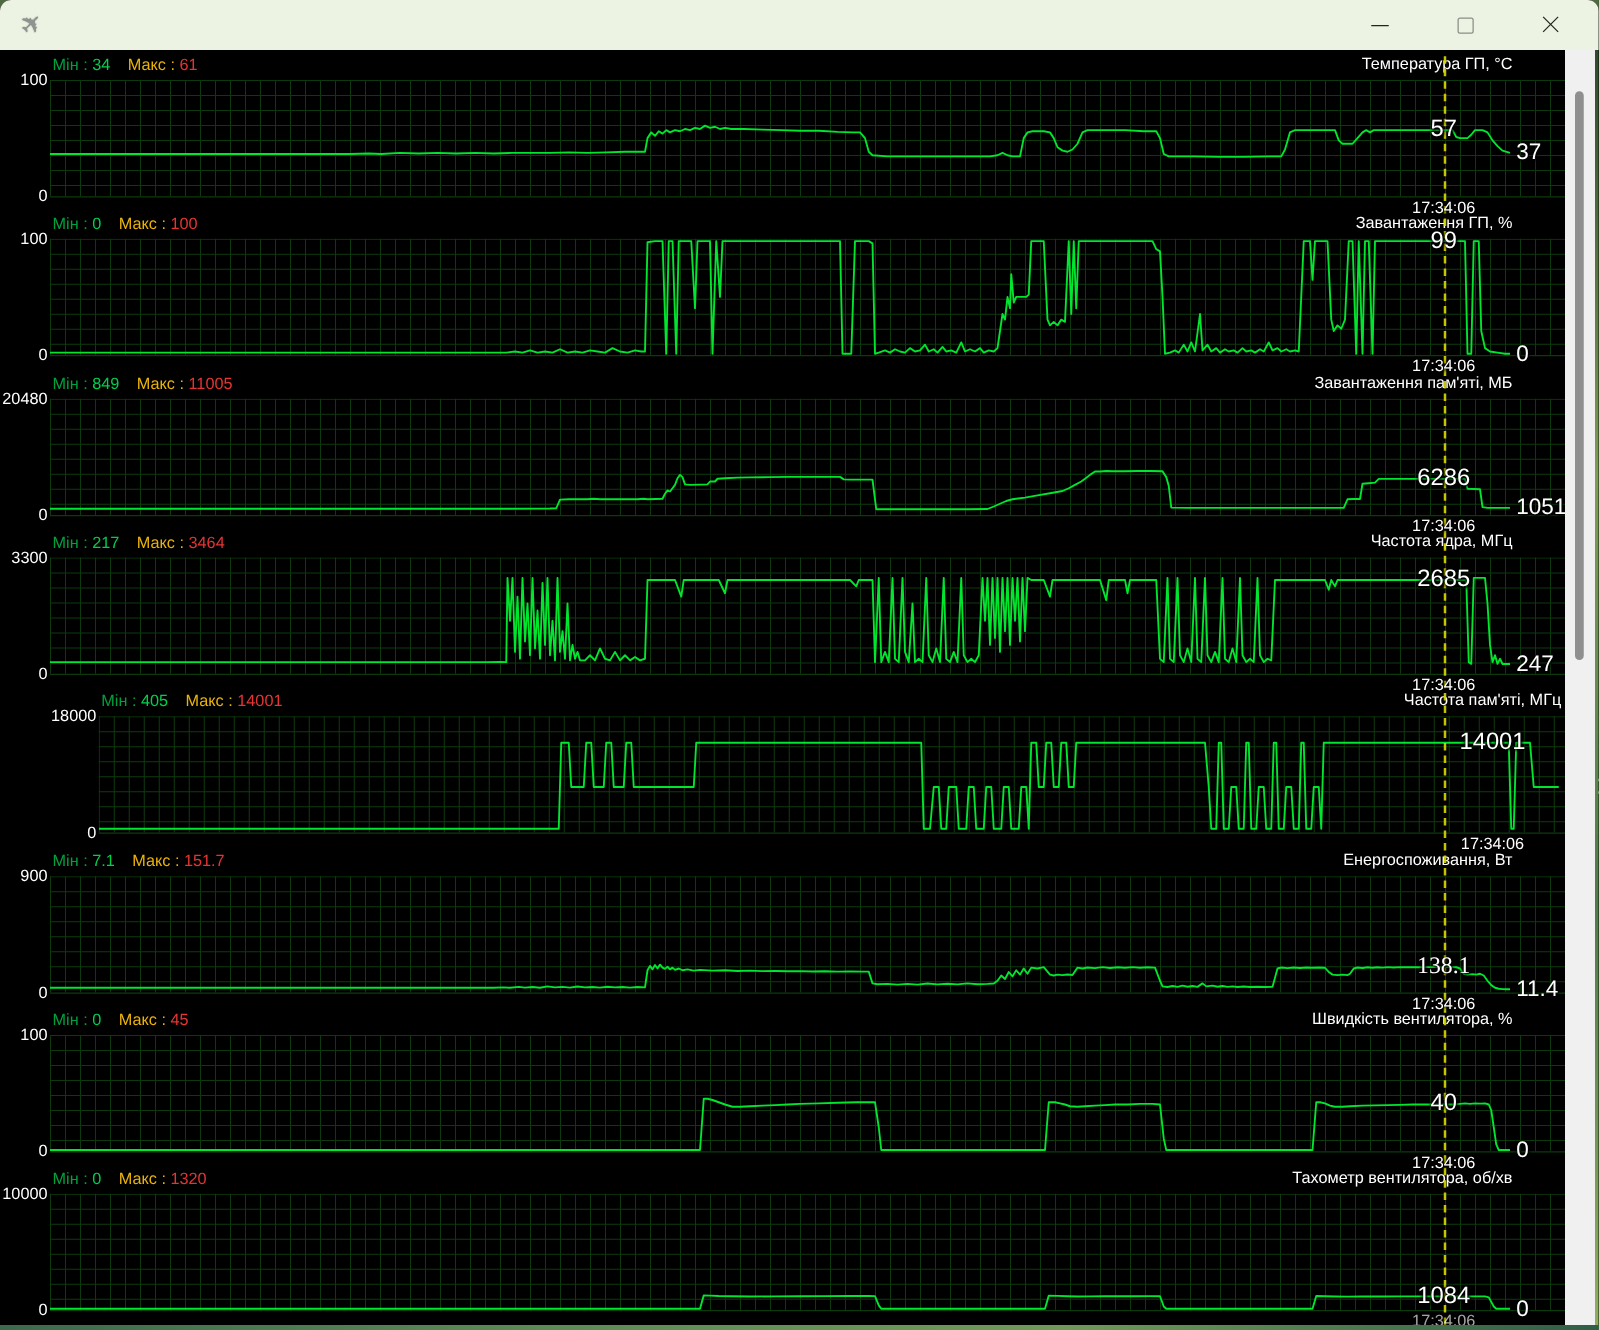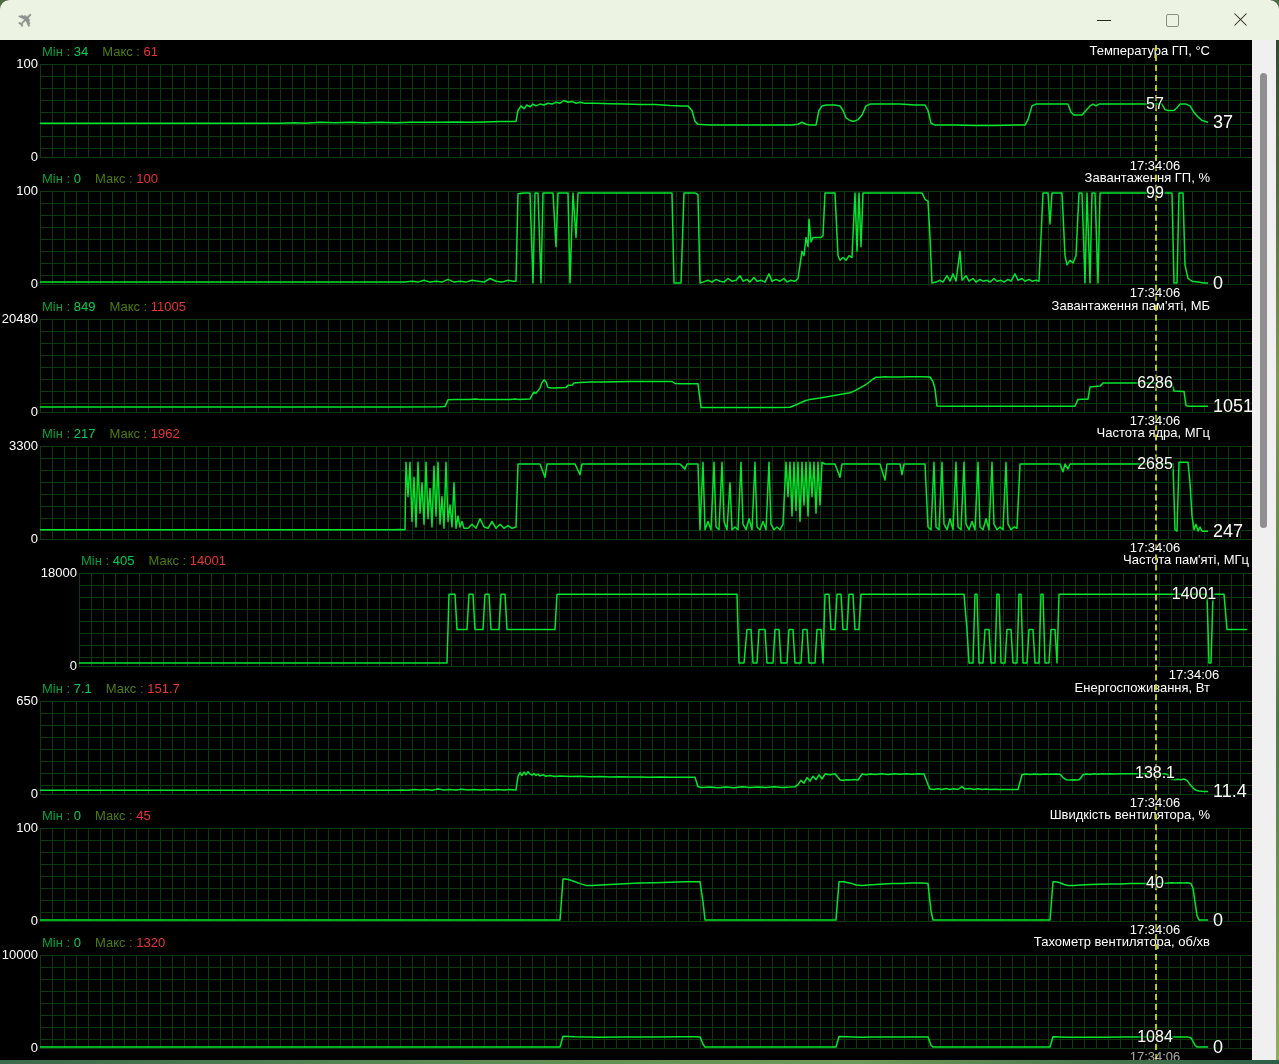--- a/index.html
+++ b/index.html
@@ -16,34 +16,34 @@
   #btn-min{left:1081px;} #btn-max{left:1149px;} #btn-close{left:1217px;}
   #btn-min .glyph{position:absolute;left:16px;top:20px;width:14px;height:0;border-top:1.6px solid #23261f;}
   #btn-max .glyph{position:absolute;left:17px;top:14px;width:11px;height:11px;border:1.4px solid #8b8f86;border-radius:2px;}
   #btn-close .bar{position:absolute;left:15px;top:19px;width:17px;height:0;border-top:1.7px solid #23261f;}
   #btn-close .bar.a{transform:rotate(45deg);} #btn-close .bar.b{transform:rotate(-45deg);}
   
   #content{position:absolute;left:0;top:40px;width:1279px;height:1024px;background:#000;}
   .panel{position:absolute;left:0;width:1279px;height:127px;}
   .minmax{position:absolute;left:42px;top:4px;font-size:13px;white-space:pre;}
   .minlab{color:#00a03e;} .minval{color:#00cf4e;margin-right:14px;}
-  .maxlab{color:#4d7c0f;} .maxval{color:#e63434;}
+  .maxlab{color:#eab308;} .maxval{color:#e63434;}
   .ptitle{position:absolute;right:69px;top:3px;font-size:13px;color:#fff;white-space:nowrap;
     text-shadow:1px 1px 2px #000;}
   .ax-top,.ax-bot{position:absolute;left:0;width:38px;text-align:right;font-size:13px;color:#fff;
     text-shadow:1px 1px 2px #000;}
   .ax-top{top:16px;} .ax-bot{top:109px;}
   .plot{position:absolute;left:40px;top:24px;width:1212px;height:93px;overflow:visible;
     border-bottom:1px solid #0d3a0d;
     background-image:linear-gradient(to right,#0d3a0d 1px,transparent 1px),
                      linear-gradient(to bottom,#0d3a0d 1px,transparent 1px);
     background-size:12px 12px;}
   .curve{position:absolute;left:0;top:0;width:1212px;height:93px;z-index:2;}
   .curve polyline{fill:none;stroke:#00e62e;stroke-width:1.5;stroke-linejoin:round;}
-  .cursorval{position:absolute;z-index:6;font-size:16px;color:#fff;transform:translate(-50%,-50%);
+  .cursorval{position:absolute;z-index:6;font-size:19px;color:#fff;transform:translate(-50%,-50%);
     white-space:nowrap;text-shadow:0 0 3px #000,0 0 3px #000,1px 1px 2px #000;}
   .lastval{position:absolute;left:1173px;z-index:6;font-size:18px;color:#fff;transform:translateY(-50%);
     white-space:nowrap;text-shadow:0 0 3px #000,1px 1px 2px #000;}
   .tstamp{position:absolute;left:1110px;top:118px;width:90px;text-align:center;z-index:6;
     font-size:13px;color:#fff;text-shadow:0 0 3px #000,1px 1px 2px #000;}
   .panel.cut .tstamp{opacity:.65;}
   #cursor-line{position:absolute;left:1155px;top:5px;width:0;height:1015px;
     border-left:2px dashed #d9d900;z-index:4;opacity:.9;}
   
   #scrollbar{position:absolute;left:1252px;top:0;width:24px;height:1024px;background:#f0f0f0;z-index:8;}
@@ -110,21 +110,21 @@
     <div class="plot">
             <svg class="curve" viewBox="0 0 1212 93">
               <polyline points="0,88.0 100,88.0 200,88.0 300,88.0 360,88.0 400,87.8 405,87.6 408,80.7 415,80.4 430,80.4 435,80.0 440,80.4 455,80.4 470,80.4 475,80.0 478,80.4 485,80.2 490,80.0 492,76.0 494,73.3 496,74.2 498,71.6 500,68.9 502,63.6 504,60.9 506,62.7 508,68.5 512,68.9 520,68.7 526,68.5 528,66.2 532,66.2 534,64.0 540,63.6 550,63.1 560,62.9 575,62.7 590,62.5 605,62.5 620,62.5 632,62.5 635,64.5 640,64.7 650,64.7 658,64.7 661,88.4 675,88.4 695,88.4 715,88.4 735,88.4 750,88.2 755,86.2 760,84.0 765,81.8 770,80.4 780,79.1 790,77.3 800,75.6 810,73.8 815,71.6 820,68.9 825,66.2 828,64.0 832,60.9 836,58.2 840,58.2 845,57.8 850,58.0 860,58.0 870,57.8 880,57.8 890,58.0 893,62.7 895,69.8 897,87.1 910,87.3 930,87.3 950,87.3 970,87.3 990,87.3 1010,87.3 1035,87.3 1038,80.4 1042,80.2 1048,80.2 1050,68.0 1055,67.6 1060,67.1 1063,64.1 1075,64.1 1090,64.1 1105,64.1 1115,64.1 1128,64.1 1132,64.1 1134,72.0 1144,72.4 1146,86.7 1150,87.3 1160,87.3 1168,87.3"></polyline>
             </svg>
       <div class="cursorval" style="left: 1115px; top: 64.069px;">6286</div>
       <div class="lastval" style="top: 87.33px;">1051</div>
     </div>
     <div class="tstamp">17:34:06</div>
   </div>
         <div class="panel" style="top: 381.9px;">
-    <div class="minmax"><span class="minlab">Мін : </span><span class="minval">217</span><span class="maxlab">Макс : </span><span class="maxval">1962</span></div>
+    <div class="minmax"><span class="minlab">Мін : </span><span class="minval">217</span><span class="maxlab">Макс : </span><span class="maxval">3464</span></div>
     <div class="ptitle">Частота ядра, МГц</div>
     <div class="ax-top">3300</div>
     <div class="ax-bot">0</div>
     <div class="plot">
             <svg class="curve" viewBox="0 0 1212 93">
               <polyline points="0,83.7 100,83.7 200,83.7 300,83.7 350,83.7 360,83.5 365,83.7 366,16.3 368,50.6 370,16.3 372,75.5 374,31.3 376,81.0 378,16.3 380,67.2 382,36.8 384,78.2 386,16.3 388,72.7 390,42.4 392,81.0 394,20.3 396,69.9 398,16.3 400,78.2 402,50.6 404,82.3 406,16.3 408,75.5 410,58.9 412,81.0 414,36.8 416,82.3 418,69.9 420,81.0 422,75.5 424,82.3 428,82.3 432,78.2 436,82.3 440,72.7 444,81.0 448,82.3 452,75.5 456,82.3 460,78.2 464,82.3 468,79.6 472,82.3 476,81.0 478,18.0 490,18.0 500,18.0 505,31.3 507,18.0 520,18.0 535,18.0 540,28.6 542,18.0 558,18.0 575,18.0 592,18.0 610,18.0 625,18.0 640,18.0 645,23.1 647,18.0 655,18.0 658,18.0 660,83.7 663,16.3 665,83.7 668,75.5 671,83.7 674,16.3 676,81.0 679,83.7 682,16.3 684,75.5 687,83.7 690,36.8 692,83.7 695,81.0 698,83.7 701,16.3 703,78.2 706,83.7 709,72.7 712,83.7 715,16.3 717,81.0 720,83.7 723,75.5 726,83.7 729,16.3 731,78.2 734,83.7 737,81.0 740,83.7 743,78.2 746,16.3 748,50.6 750,16.3 752,69.9 754,16.3 756,64.4 758,16.3 760,75.5 762,16.3 764,58.9 766,16.3 768,69.9 770,16.3 772,50.6 774,16.3 776,67.2 778,16.3 780,58.9 782,16.3 785,18.0 795,18.0 800,31.3 802,18.0 815,18.0 830,18.0 840,18.0 845,34.1 847,18.0 860,18.0 862,28.6 864,18.0 875,18.0 885,18.0 888,81.0 891,83.7 894,16.3 896,81.0 899,83.7 902,16.3 904,78.2 907,83.7 910,72.7 913,83.7 916,16.3 918,81.0 921,83.7 924,16.3 926,78.2 929,83.7 932,75.5 935,83.7 938,16.3 940,81.0 943,83.7 946,72.7 949,83.7 952,16.3 954,78.2 957,83.7 960,81.0 963,83.7 966,16.3 968,78.2 971,83.7 974,81.0 977,82.3 980,18.0 995,18.0 1010,18.0 1020,18.0 1023,25.8 1025,18.0 1028,23.1 1030,18.0 1048,18.0 1065,18.0 1082,18.0 1100,18.0 1115,18.0 1126,18.0 1130,18.0 1133,18.0 1135,83.7 1137,85.1 1139,16.3 1142,16.3 1145,16.3 1148,16.3 1150,36.8 1152,69.9 1154,83.7 1156,78.2 1158,85.1 1160,81.0 1162,85.2 1165,85.2 1168,85.2"></polyline>
             </svg>
       <div class="cursorval" style="left: 1115px; top: 17.9591px;">2685</div>
       <div class="lastval" style="top: 85.1888px;">247</div>
     </div>
@@ -140,27 +140,27 @@
               <polyline points="0,90.0 100,90.0 200,90.0 300,90.0 360,90.0 368,90.0 370,21.2 376,21.2 378,56.6 388,56.6 390,21.2 394,21.2 396,56.6 404,56.6 406,21.2 410,21.2 412,56.6 420,56.6 422,21.2 426,21.2 428,56.6 440,56.6 455,56.6 470,56.6 476,56.6 478,21.2 500,21.2 522,21.2 545,21.2 568,21.2 590,21.2 612,21.2 634,21.2 650,21.2 658,21.2 660,90.0 665,90.0 668,56.6 672,56.6 674,90.0 678,90.0 680,56.6 686,56.6 688,90.0 694,90.0 696,56.6 700,56.6 702,90.0 708,90.0 710,56.6 714,56.6 716,90.0 722,90.0 724,56.6 728,56.6 730,90.0 736,90.0 738,56.6 742,56.6 744,90.0 746,21.2 750,21.2 752,56.6 756,56.6 758,21.2 762,21.2 764,56.6 768,56.6 770,21.2 774,21.2 776,56.6 780,56.6 782,21.2 785,21.2 802,21.2 820,21.2 838,21.2 856,21.2 874,21.2 885,21.2 888,56.6 890,90.0 894,90.0 896,21.2 898,21.2 900,90.0 904,90.0 906,56.6 910,56.6 912,90.0 916,90.0 918,21.2 920,21.2 922,90.0 926,90.0 928,56.6 932,56.6 934,90.0 938,90.0 940,21.2 942,21.2 944,90.0 948,90.0 950,56.6 954,56.6 956,90.0 960,90.0 962,21.2 964,21.2 966,90.0 970,90.0 972,56.6 976,56.6 978,90.0 980,21.2 1002,21.2 1025,21.2 1048,21.2 1070,21.2 1092,21.2 1115,21.2 1125,21.2 1128,21.2 1130,90.0 1132,90.0 1134,21.2 1140,21.2 1145,21.2 1148,56.6 1154,56.6 1160,56.6 1168,56.6"></polyline>
             </svg>
       <div class="cursorval" style="left: 1115px; top: 21.2172px;">14001</div>
       <div class="lastval" style="top: 56.6061px; text-align: right;">7001</div>
     </div>
     <div class="tstamp">17:34:06</div>
   </div>
         <div class="panel" style="top: 636.5px;">
     <div class="minmax"><span class="minlab">Мін : </span><span class="minval">7.1</span><span class="maxlab">Макс : </span><span class="maxval">151.7</span></div>
     <div class="ptitle">Енергоспоживання, Вт</div>
-    <div class="ax-top">650</div>
+    <div class="ax-top">900</div>
     <div class="ax-bot">0</div>
     <div class="plot">
             <svg class="curve" viewBox="0 0 1212 93">
               <polyline points="0,89.2 100,89.2 200,89.2 300,89.2 355,89.2 362,88.9 368,89.2 375,88.5 380,89.1 386,88.6 392,89.2 398,88.1 404,88.9 410,88.5 416,89.1 422,88.2 428,88.9 434,88.6 440,89.1 446,88.4 452,88.9 458,88.6 464,89.1 470,88.6 476,88.9 478,75.2 480,71.7 482,74.5 484,71.0 486,73.8 488,70.7 490,73.1 492,74.1 494,72.4 496,74.5 498,73.1 500,74.9 503,73.8 506,75.2 510,74.5 515,75.5 520,74.9 530,75.5 540,75.2 550,75.8 560,75.5 570,75.9 580,75.8 590,76.0 600,75.9 610,76.2 620,76.0 630,76.3 640,76.2 650,76.3 655,76.3 658,85.7 662,86.4 670,86.1 678,86.7 686,86.1 694,86.7 702,85.8 710,86.5 718,86.0 726,86.5 734,85.7 742,86.4 750,86.1 755,85.8 758,83.6 761,79.4 764,82.2 767,76.6 770,80.1 773,75.2 776,78.7 779,73.8 782,78.0 785,73.1 790,73.8 795,72.7 800,78.7 803,79.4 806,78.7 810,79.1 814,78.6 818,79.0 822,73.1 826,73.8 830,73.0 836,73.5 842,72.7 848,73.4 854,72.8 860,73.2 866,72.7 872,73.2 878,72.8 884,73.1 888,83.6 890,88.1 894,88.6 898,87.8 902,88.5 906,87.5 910,88.4 914,87.8 918,88.5 922,85.7 925,88.1 930,87.5 934,88.4 938,87.8 942,88.5 946,88.1 950,88.6 955,88.2 960,88.6 966,88.4 972,88.6 978,88.5 982,73.8 985,73.0 990,73.5 995,73.0 1000,73.4 1005,73.0 1010,73.2 1015,73.0 1020,73.2 1023,76.6 1026,78.7 1030,79.1 1034,78.7 1038,79.1 1040,78.0 1043,73.8 1046,73.0 1050,73.4 1054,72.8 1058,73.2 1062,72.8 1066,73.1 1070,72.7 1075,73.0 1080,72.7 1085,72.8 1090,72.7 1095,72.8 1100,72.7 1105,72.7 1110,72.7 1115,72.7 1120,72.7 1125,72.8 1128,73.8 1131,78.0 1134,78.7 1138,78.3 1141,78.7 1144,78.0 1147,79.4 1150,83.6 1153,87.1 1156,89.2 1159,90.0 1162,90.3 1165,90.4 1168,90.4"></polyline>
             </svg>
-      <div class="cursorval" style="left: 1115px; top: 72.666px;">138.1</div>
+      <div class="cursorval" style="left: 1115px; top: 72.666px; font-family: Liberation Serif, serif;">138.1</div>
       <div class="lastval" style="top: 90.404px;">11.4</div>
     </div>
     <div class="tstamp">17:34:06</div>
   </div>
         <div class="panel" style="top: 763.8px;">
     <div class="minmax"><span class="minlab">Мін : </span><span class="minval">0</span><span class="maxlab">Макс : </span><span class="maxval">45</span></div>
     <div class="ptitle">Швидкість вентилятора, %</div>
     <div class="ax-top">100</div>
     <div class="ax-bot">0</div>
     <div class="plot">

